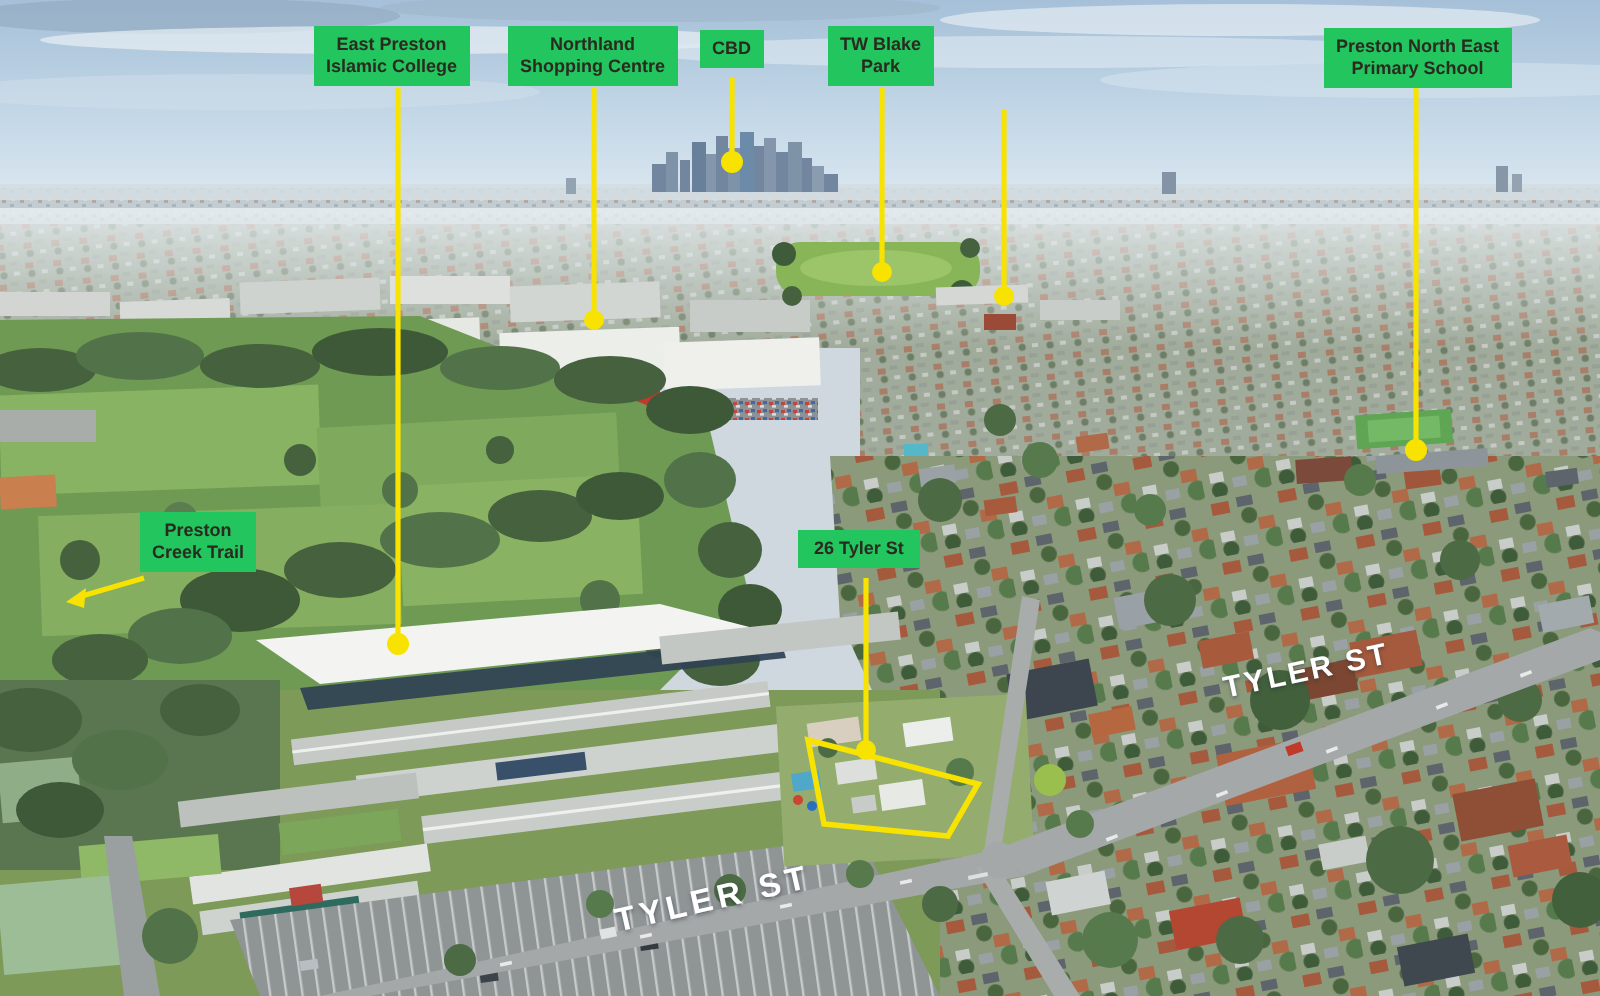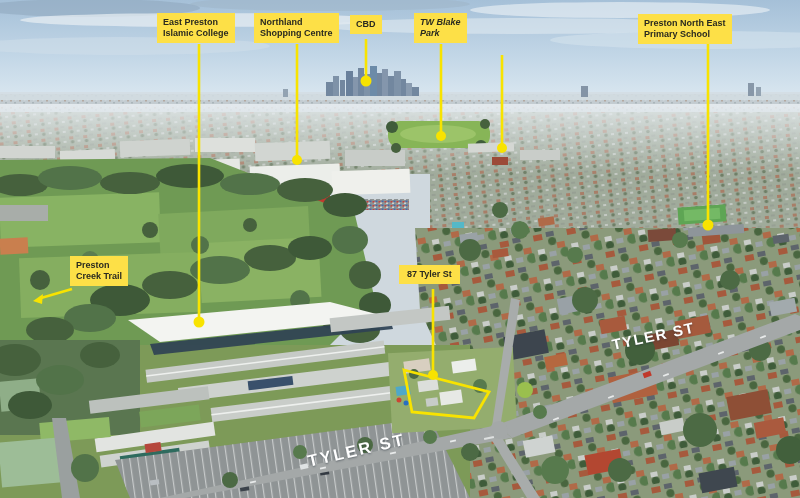--- a/index.html
+++ b/index.html
@@ -4,23 +4,23 @@
 <style>
   html,body { margin:0; padding:0; background:#e8e8e8; }
   .stage {
     position:relative; width:800px; height:498px; overflow:hidden;
     font-family:"Liberation Sans", sans-serif; background:#cfd8de;
   }
   .stage svg.bg { position:absolute; left:0; top:0; z-index:0; }
   .stage svg.anno { position:absolute; left:0; top:0; z-index:4; pointer-events:none; }
   .map-label {
     position:absolute; z-index:5;
-    background:#fde047; color:#2A2A20;
+    background:#22c55e; color:#2A2A20;
     font-weight:700; font-size:9px; line-height:11px;
-    padding:4px 6px; white-space:pre-line;
+    padding:4px 6px; text-align:center; white-space:pre-line;
   }
   .street-label {
     position:absolute; z-index:2; color:#FFFFFF; font-weight:700;
     letter-spacing:1.5px; text-shadow:0 1px 2px rgba(35,45,55,.5);
     transform-origin:left center;
   }
   #tyler-mid   { left:612px; top:336px; font-size:15px; transform:rotate(-12deg); }
   #tyler-bottom{ left:308px; top:452px; font-size:16.5px; letter-spacing:2.5px; transform:rotate(-13deg); }
 </style>
 </head>
@@ -371,21 +371,21 @@
       </g>
     </g>
     <polygon points="404,370 489,392 474,418 412,412" fill="none" stroke="#F8E300" stroke-width="2.8" stroke-linejoin="miter"></polygon>
   </svg>
 
   <div class="map-label" style="left:157px; top:13px;">East Preston
 Islamic College</div>
   <div class="map-label" style="left:254px; top:13px;">Northland
 Shopping Centre</div>
   <div class="map-label" style="left:350px; top:15px;">CBD</div>
-  <div class="map-label" style="left:414px; top:13px;font-style:italic;">TW Blake
+  <div class="map-label" style="left:414px; top:13px;">TW Blake
 Park</div>
-  <div class="map-label" style="left:638px; top:14px;">Preston North East
+  <div class="map-label" style="left:662px; top:14px;">Preston North East
 Primary School</div>
   <div class="map-label" style="left:70px; top:256px;">Preston
 Creek Trail</div>
-  <div class="map-label" style="left:399px; top:265px; padding:4px 8px;">87 Tyler St</div>
+  <div class="map-label" style="left:399px; top:265px; padding:4px 8px;">26 Tyler St</div>
 
 </div>
 
 </body></html>

